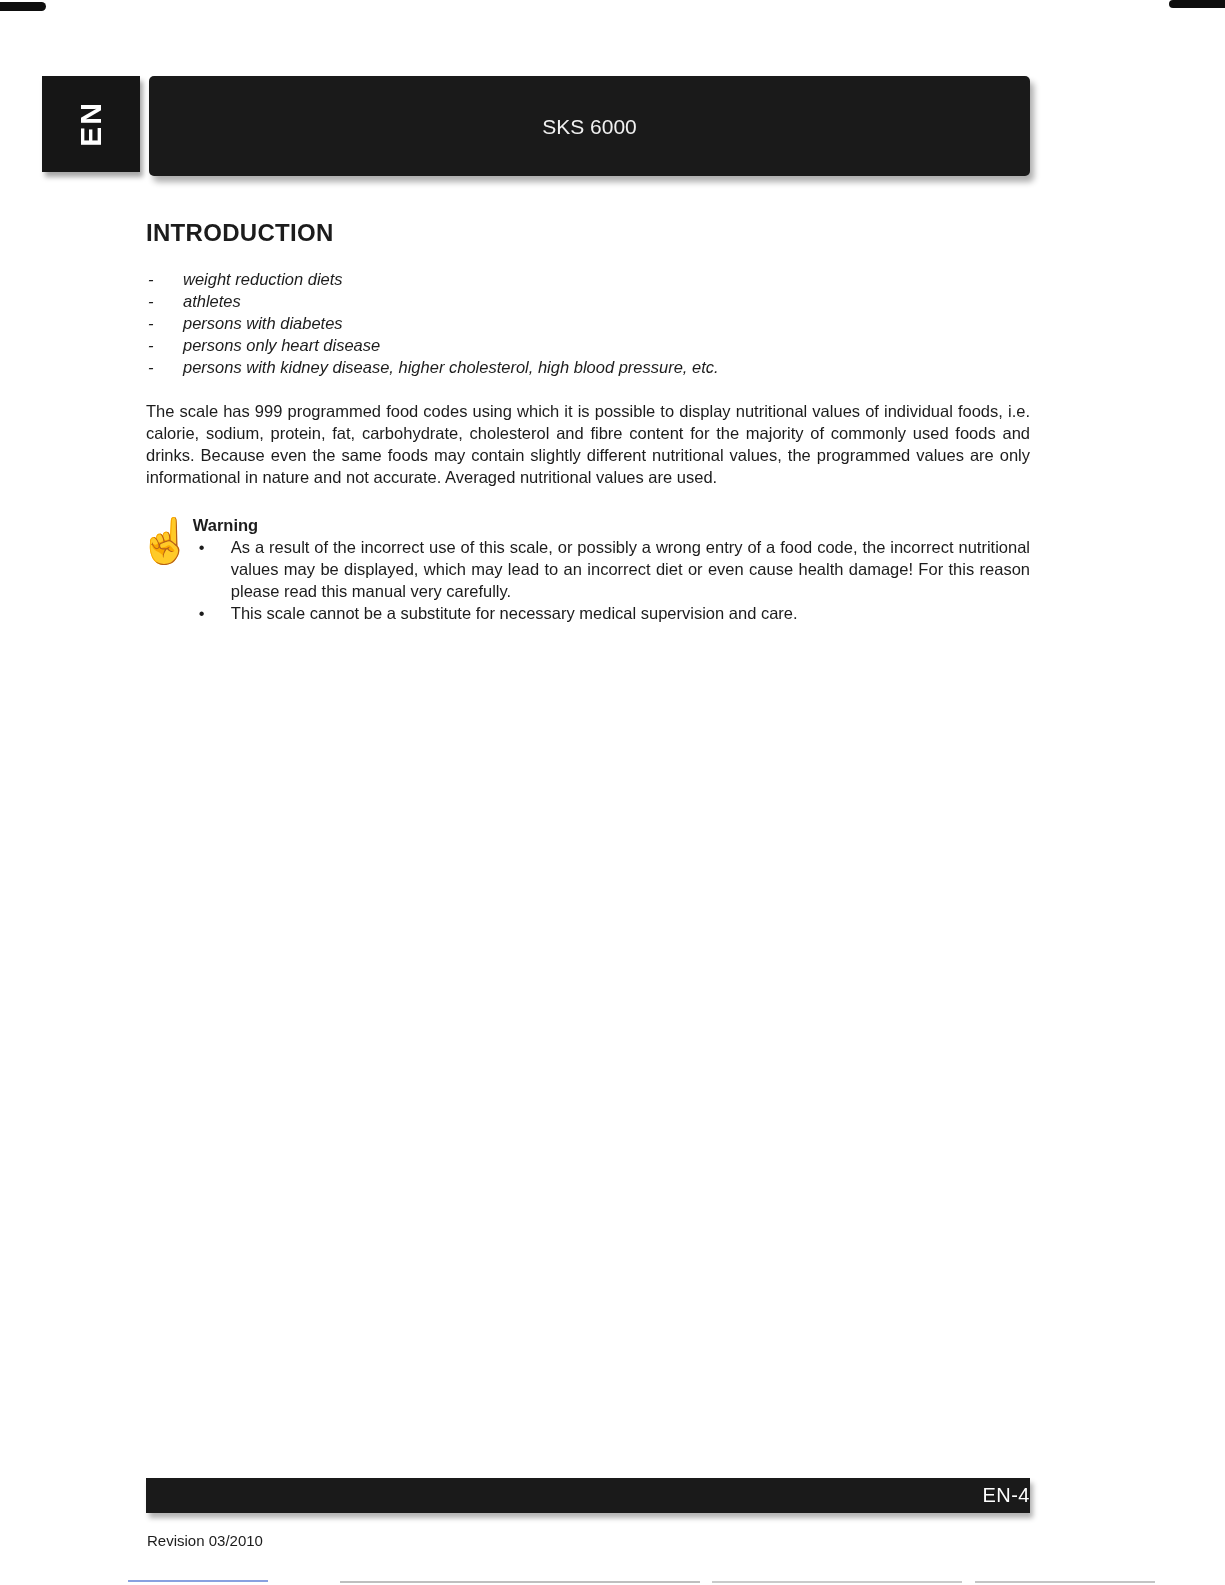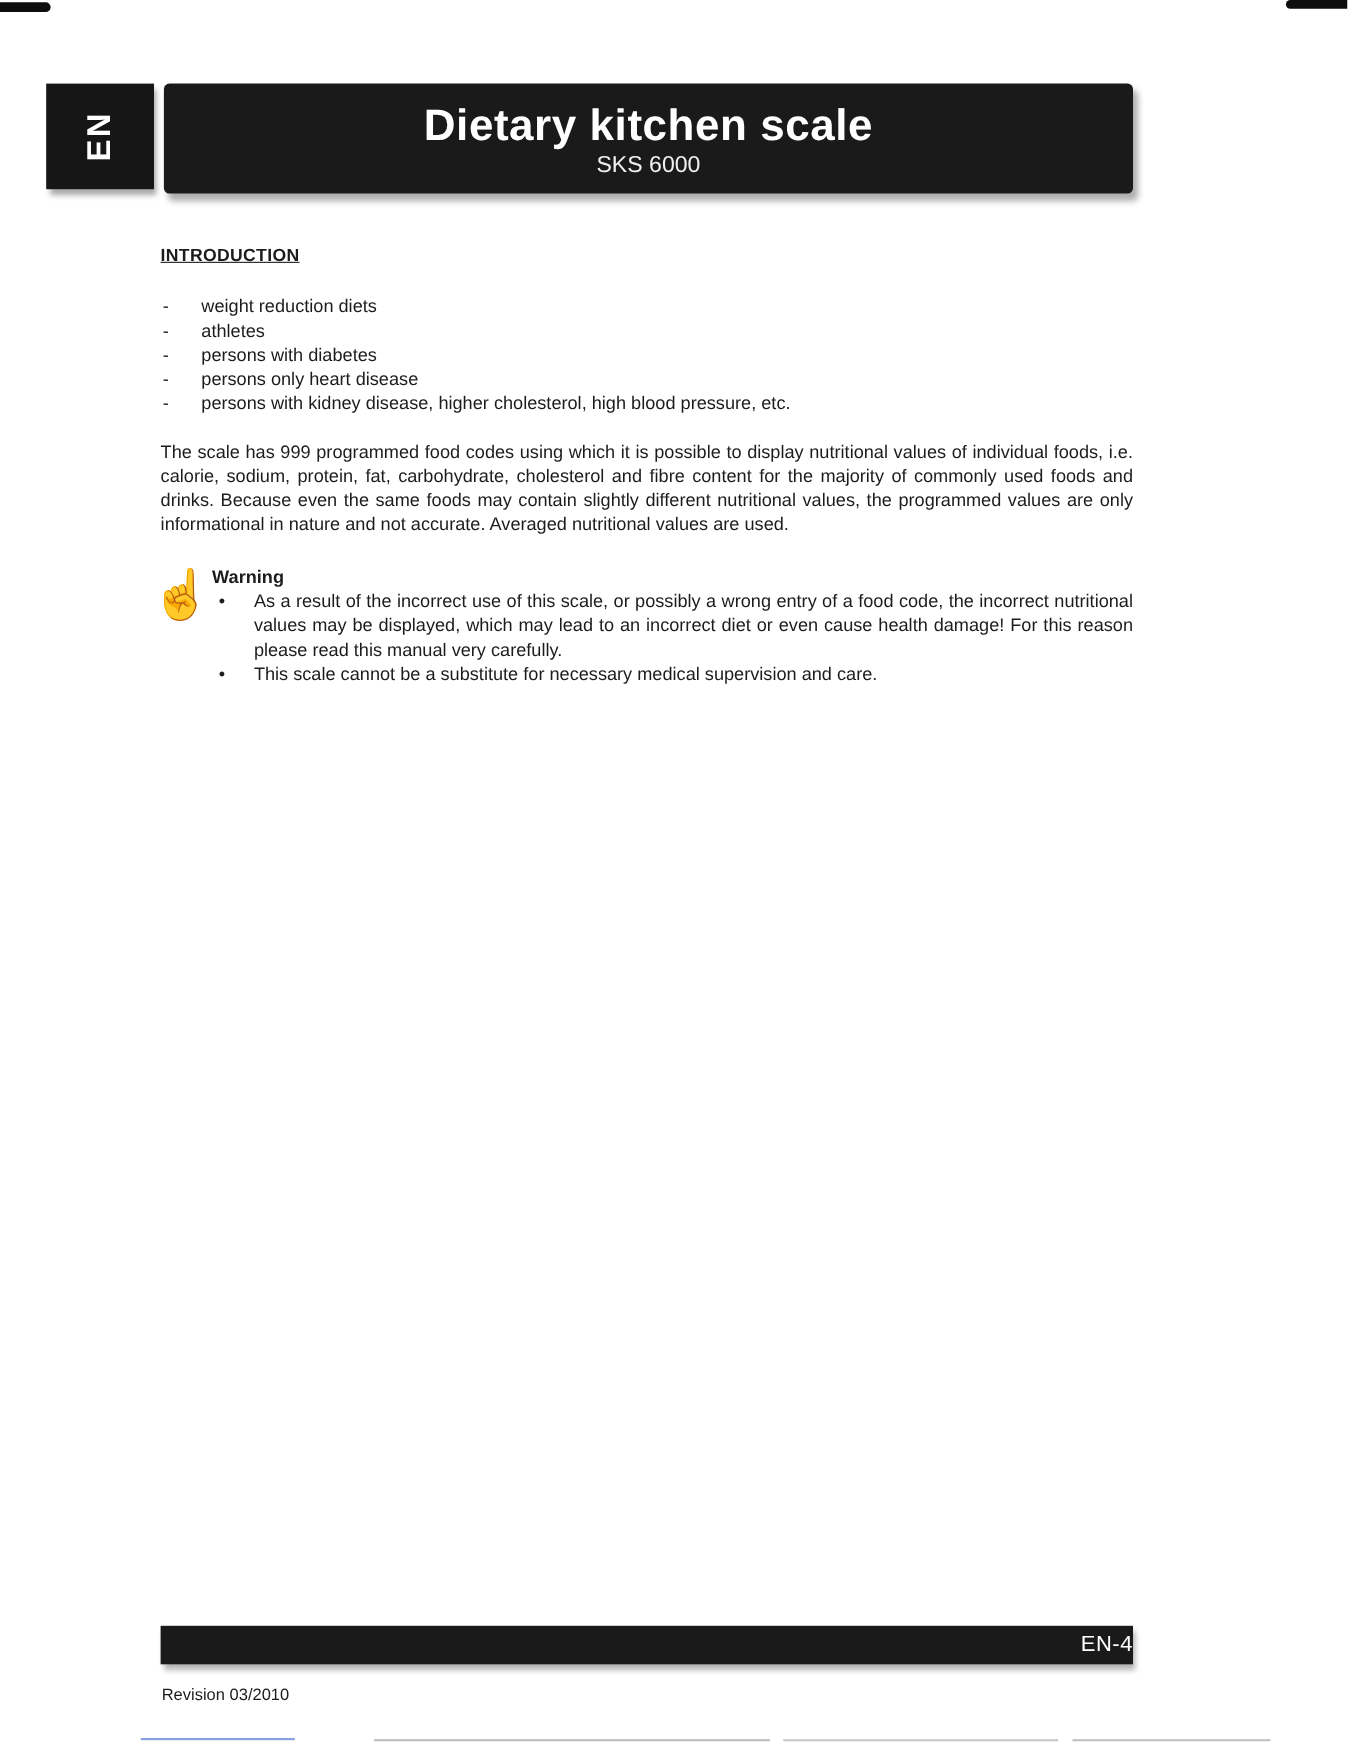--- a/index.html
+++ b/index.html
@@ -37,24 +37,24 @@
     color: #ffffff;
   }
   .banner-title { font-size: 40px; font-weight: 600; letter-spacing: .5px; line-height: 46px; }
   .banner-subtitle { font-size: 21px; color: #f0f0f0; margin-top: 1px; }
 
   
   .content {
     position: absolute; left: 146px; top: 222px; width: 884px;
     font-size: 16.5px; line-height: 22px;
   }
-  .intro-heading { font-size: 16px; font-weight: bold; letter-spacing: .3px; margin: 0 0 24px 0; text-decoration: underline; }
+  .intro-heading { font-size: 24px; font-weight: bold; letter-spacing: .3px; margin: 0 0 24px 0; }
   .lead { margin: 0; }
   .dash-list { list-style: none; margin: 0; padding: 0; }
-  .dash-list li { position: relative; padding-left: 37px; }
+  .dash-list li { position: relative; padding-left: 37px; font-style: italic; }
   .dash-list li::before { content: "-"; position: absolute; left: 2px; }
   .body-paragraph { margin: 22px 0 0 0; text-align: justify; }
 
   .warning { display: flex; margin-top: 26px; }
   .warning-icon {
     flex: 0 0 50px; margin-left: -8px;
     font-size: 44px; line-height: 54px; color: #1a1a1a;
   }
   .warning-body { flex: 1; }
   .warning-heading { font-weight: bold; }
@@ -83,21 +83,20 @@
 <body>
 
 <div class="corner tl"></div>
 <div class="corner tr"></div>
 
 <div class="lang-tab">
   <span class="lang-label">EN</span>
 </div>
 
 <div class="title-banner">
-  <div class="banner-title">Dietary kitchen scale</div>
   <div class="banner-subtitle">SKS 6000</div>
 </div>
 
 <div class="content">
   <h2 class="intro-heading">INTRODUCTION</h2>
 
 
   <ul class="dash-list">
     <li>weight reduction diets</li>
     <li>athletes</li>

